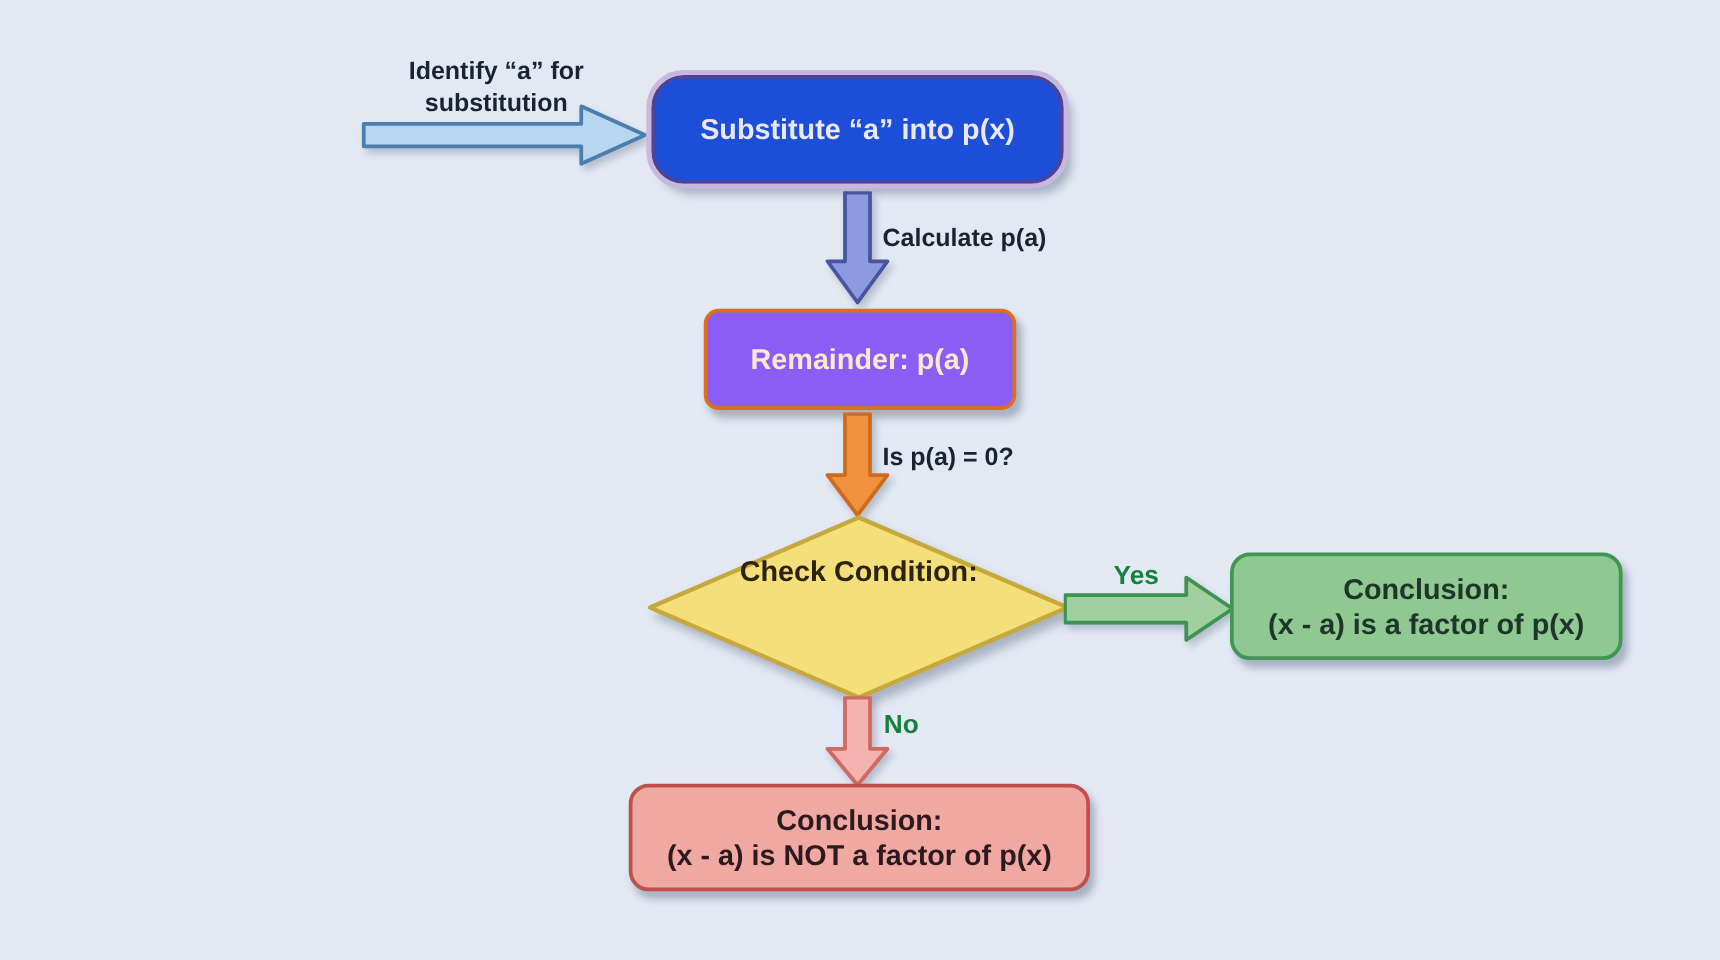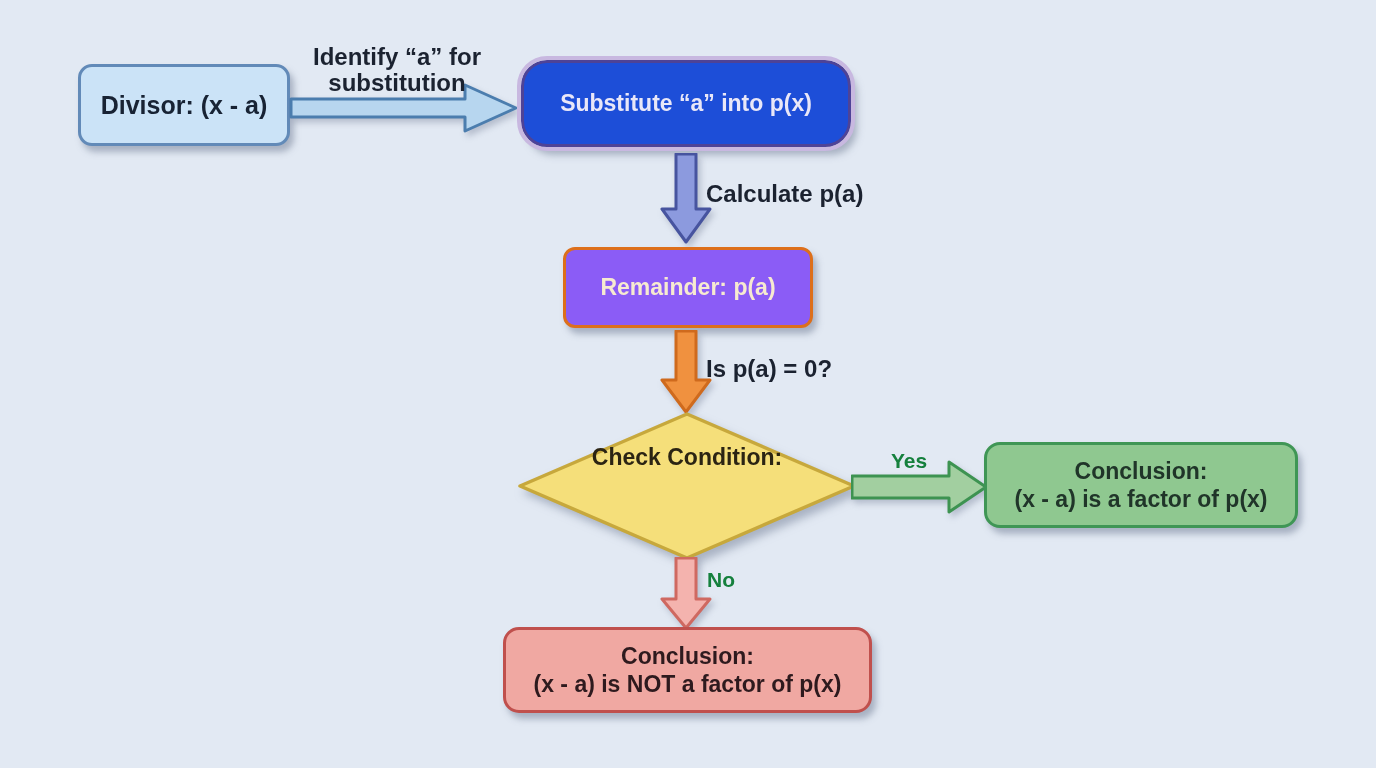--- a/index.html
+++ b/index.html
@@ -66,38 +66,35 @@
   }
   .diamond-text {
     position: absolute;
     left: 547px; top: 443px; width: 280px;
     text-align: center;
     font-size: 23px; font-weight: bold; line-height: 29px;
     white-space: nowrap;
   }
   .edge-label {
     position: absolute;
-    font-size: 24px;
+    font-size: 20px;
     font-weight: 600;
     white-space: nowrap;
   }
   .label-identify  { left: 297px; top: 44px; width: 200px; text-align: center; line-height: 26px; }
   .label-calculate { left: 706px; top: 180px; }
   .label-condition { left: 706px; top: 355px; }
   .label-yes       { left: 884px; top: 449px; width: 50px; text-align: center; font-size: 21px; }
   .label-no        { left: 707px; top: 568px; font-size: 21px; }
 </style>
 </head>
 <body>
 
 <div class="canvas" style="background-color: rgb(226, 233, 243);">
 
-  <div class="node node-divisor" style="background-color: rgb(203, 227, 247); border-color: rgb(98, 138, 184); color: rgb(24, 35, 52);">
-    <span>Divisor: (x - a)</span>
-  </div>
 
   <svg class="arrow-svg arrow-identify" width="230" height="52" viewBox="0 0 230 52">
     <polygon points="2,17 176,17 176,3 227,26 176,49 176,35 2,35" stroke-width="3" stroke-linejoin="round" fill="#b7d6ef" stroke="#4b7dae"></polygon>
   </svg>
   <div class="edge-label label-identify" style="color: rgb(27, 34, 48);">
     <div>Identify “a” for</div>
     <div>substitution</div>
   </div>
 
   <div class="node node-substitute" style="background-color: #1d4ed8; border-color: rgb(78, 67, 151); outline-color: rgb(200, 184, 224); color: rgb(233, 231, 248);">

